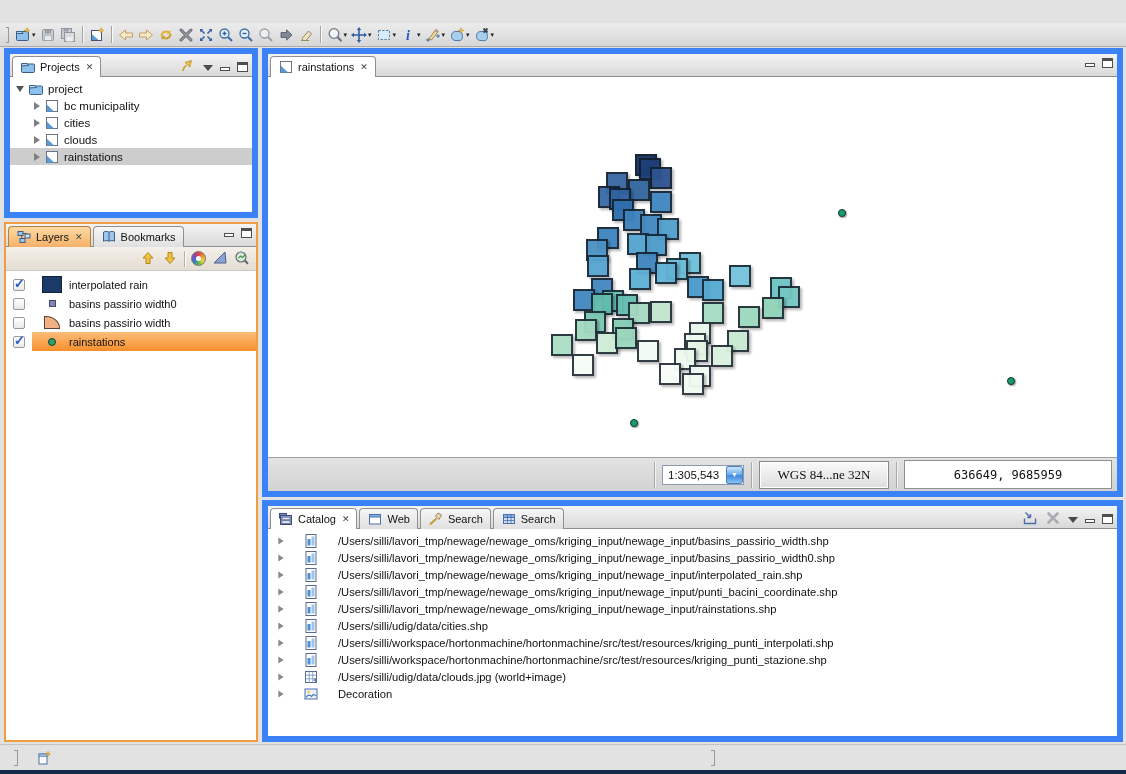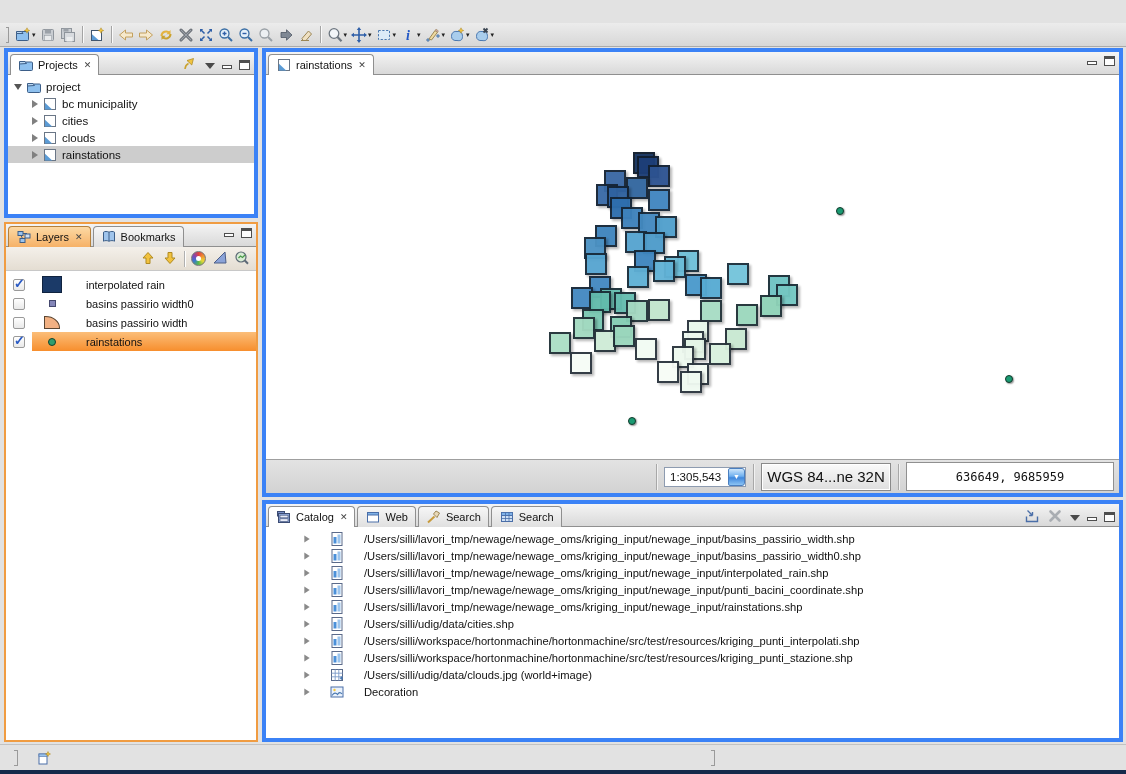--- a/index.html
+++ b/index.html
@@ -32,21 +32,21 @@
     border-bottom:1px solid #aaa;
   }
   .tb-btn { display:flex; align-items:center; height:20px; padding:1px 2px; border-radius:3px; }
   .tb-ic { width:16px; height:16px; display:inline-block; }
   .tb-ic svg { display:block; }
   .dd { font-size:7px; color:#222; margin-left:1px; }
   .tb-sep { width:1px; height:17px; background:#a4a4a4; box-shadow:1px 0 0 #fafafa; margin:0 4px; }
   .tb-handle { width:3px; height:16px; border-right:1px solid #9a9a9a; border-top:1px solid #9a9a9a; border-bottom:1px solid #9a9a9a; margin:0 4px 0 2px; }
 
   
-  .panel { position:absolute; background:#fff; border:4px solid #3b82f6; display:flex; flex-direction:column; }
+  .panel { position:absolute; background:#fff; border:6px solid #3b82f6; display:flex; flex-direction:column; }
   .tabbar {
     display:flex; align-items:flex-end; height:23px; flex:0 0 23px;
     background:linear-gradient(#f4f4f4,#d9d9d9);
     border-bottom:1px solid #8f8f8f; padding:2px 2px 0 2px; position:relative;
   }
   .tab {
     display:flex; align-items:center; gap:4px; height:21px; padding:0 7px;
     border:1px solid #8f8f8f; border-bottom:none; border-radius:4px 4px 0 0;
     background:linear-gradient(#f6f6f6,#e0e0e0); margin-right:2px; margin-bottom:-1px; z-index:2;
     white-space:nowrap;
@@ -76,21 +76,21 @@
   .tab.layers-active { background:linear-gradient(#fcd9a4,#f6b167); border-color:#b8username; border-color:#b4803c; }
   .view-toolbar {
     flex:0 0 24px; display:flex; align-items:center; justify-content:flex-end; gap:6px;
     background:linear-gradient(#f4f0ea,#e4ddd2); border-bottom:1px solid #c8c8c8; padding:0 6px;
   }
   .vt-sep { width:1px; height:16px; background:#b0b0b0; box-shadow:1px 0 0 #fff; }
   .layer-row { display:flex; align-items:center; height:19px; }
   .cbcell { flex:0 0 26px; display:flex; justify-content:center; }
   .cb { width:12px; height:12px; border:1px solid #9a9a9a; border-radius:2px; background:linear-gradient(#fff,#e9e9e9); position:relative; }
   .cb.checked::after { content:"✓"; position:absolute; left:0px; top:-4px; font-size:13px; font-weight:bold; color:#2b5bc4; }
-  .laycontent { flex:1; display:flex; align-items:center; gap:22px; height:19px; padding-left:8px; }
+  .laycontent { flex:1; display:flex; align-items:center; gap:5px; height:19px; padding-left:8px; }
   .layer-row.selected .laycontent { background:linear-gradient(#fbbe79,#f78e2d); }
   .swcell { width:24px; display:flex; justify-content:center; }
   .sw-navy { width:20px; height:17px; background:#1b3a68; border:1px solid #10233f; }
   .sw-purple { width:7px; height:7px; background:#8486b8; border:1px solid #44486e; }
   .sw-orange { width:16px; height:13px; background:#f2b183; border:1px solid #5a4632; border-radius:0 90% 0 0; }
   .sw-dot { width:8px; height:8px; border-radius:50%; background:#2f9e6e; border:1px solid #14412c; }
 
   
   .map-canvas { flex:1; background:#fff; position:relative; overflow:hidden; }
   .sq { position:absolute; border:2px solid rgba(16,26,38,.88); box-shadow:1.5px 1.5px 2.5px rgba(0,0,0,.3); opacity:.96; }
@@ -100,27 +100,27 @@
     display:flex; align-items:center; justify-content:flex-end; gap:7px; padding-right:5px;
   }
   .vsep { width:1px; height:26px; background:#a8a8a8; box-shadow:1px 0 0 #f2f2f2; }
   .scale-combo { display:flex; align-items:center; width:82px; height:20px; border:1px solid #8d9bb0; background:#fff; }
   .scale-text { flex:1; padding-left:5px; font-size:11.5px; }
   .scale-btn { width:17px; height:18px; border-radius:2px 3px 3px 2px; border:1px solid #4a7fc0;
     background:linear-gradient(#cde6fb,#6fb0ef 45%,#3f87dd 55%,#8cc4f4); display:flex; align-items:center; justify-content:center; }
   .scale-btn span { font-size:7px; color:#fff; }
   .crs-button { width:130px; height:28px; border:1px solid #8a8a8a; background:linear-gradient(#fafafa,#dedede);
     box-shadow:inset 0 0 0 1px #fff; display:flex; align-items:center; justify-content:center;
-    font-family:Liberation Sans, sans-serif; font-size:15px; }
+    font-family:Liberation Serif, serif; font-size:13px; }
   .coords-box { width:208px; height:29px; border:1px solid #909090; background:#fff; display:flex; align-items:center; justify-content:center;
     font-family:"DejaVu Sans Mono", monospace; font-size:12px; }
 
   
   .catalog-list { padding-top:3px; }
-  .crow { display:flex; align-items:center; height:17px; gap:19px; padding-left:10px;margin-left:28px; }
+  .crow { display:flex; align-items:center; height:17px; gap:19px; padding-left:10px; }
   .crow .tri-r { border-left-color:#8a8a8a; transform:scale(.9); }
   .crow .cic svg { display:block; }
   .clabel { font-size:11.2px; }
 
   
   .statusbar { position:absolute; left:0; top:744px; right:0; height:26px; background:#e2e2e2; border-top:1px solid #c2c2c2;
     display:flex; align-items:center; }
   .sb-grip { width:4px; height:16px; border-right:1px solid #9a9a9a; border-top:1px solid #9a9a9a; border-bottom:1px solid #9a9a9a; margin-left:14px; }
   .sb-icon { margin-left:18px; width:16px; height:16px; }
   .sb-sep { position:absolute; left:711px; top:5px; width:4px; height:16px; border-right:1px solid #9a9a9a; border-top:1px solid #9a9a9a; border-bottom:1px solid #9a9a9a; }

